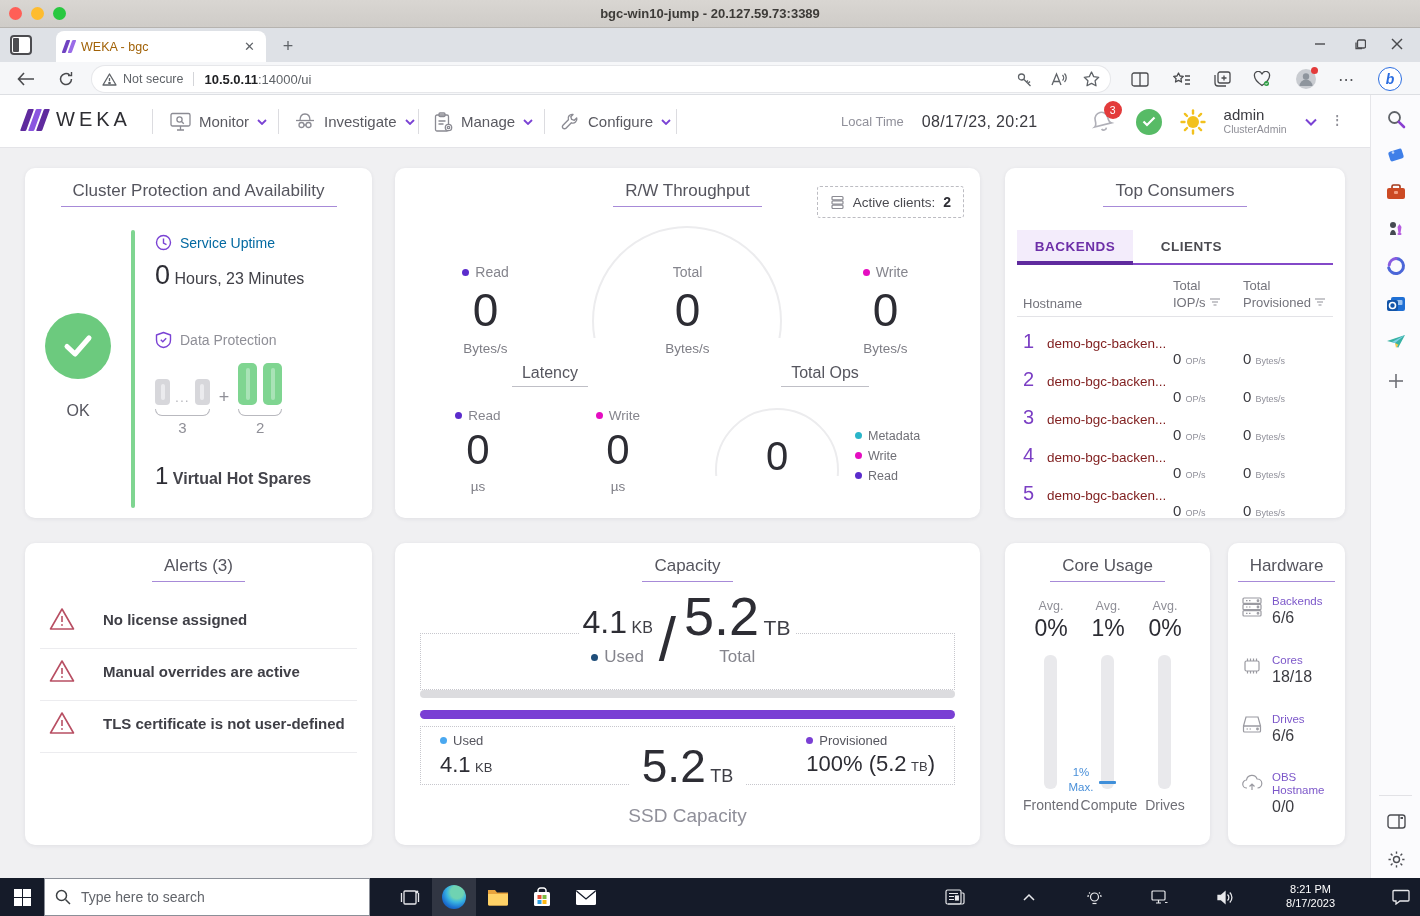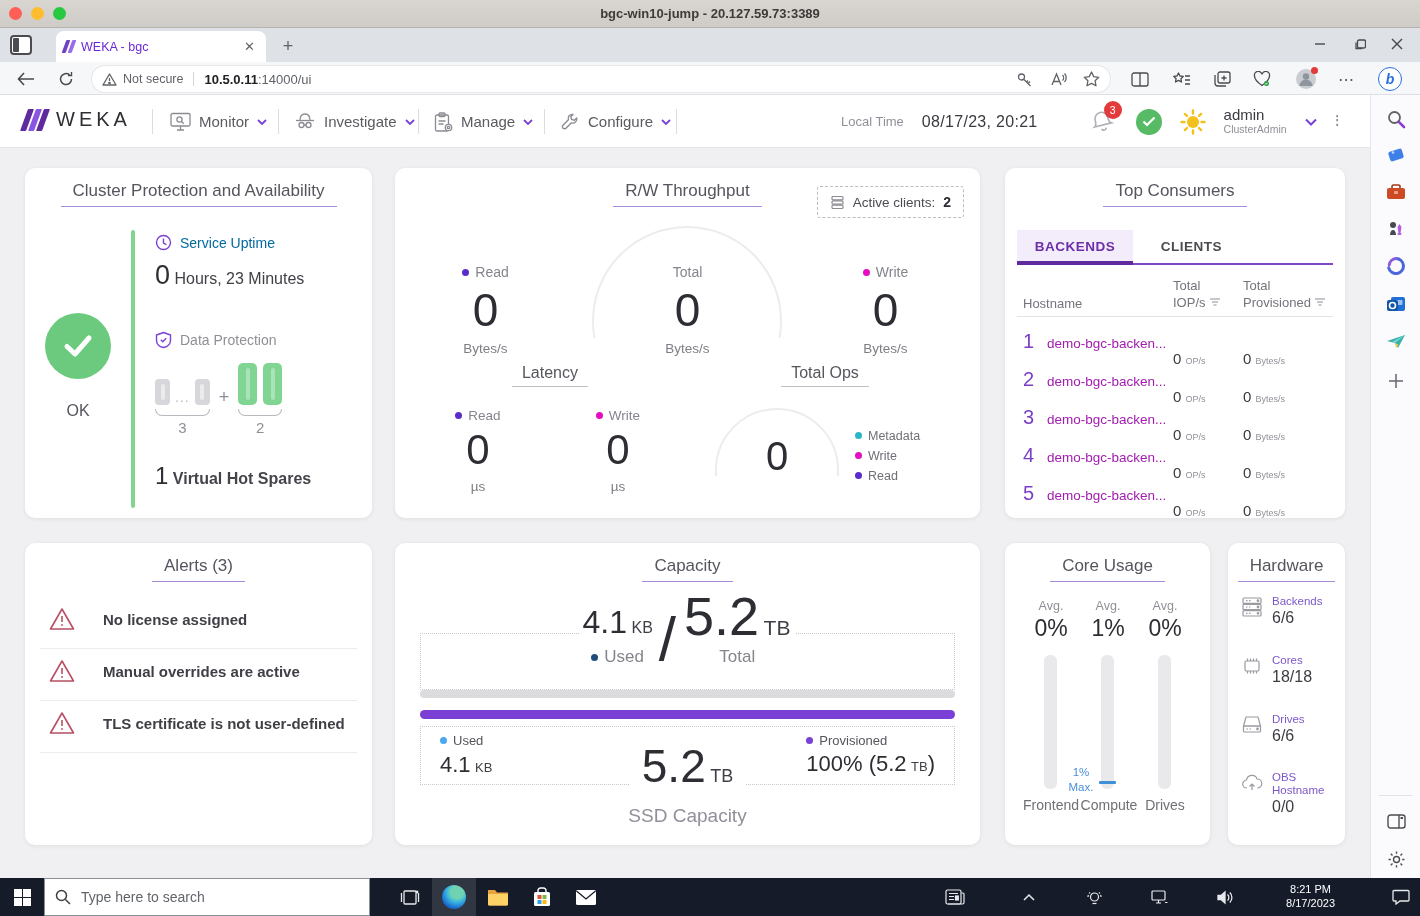--- a/index.html
+++ b/index.html
@@ -16,21 +16,21 @@
     font-size:13px; font-weight:bold; color:#3d3b38; }
 
   
   #tabstrip { position:absolute; left:0; top:28px; width:1420px; height:34px; background:#dee1e6; }
   #tab-actions { position:absolute; left:10px; top:7px; width:22px; height:20px; border:2px solid #4c4c50;
     border-radius:4px; background:#fff; }
   #tab-actions::after { content:""; position:absolute; left:1px; top:1px; width:6px; height:14px;
     background:#4c4c50; border-radius:1px; }
   #tab { position:absolute; left:56px; top:3px; width:210px; height:31px; background:#fff;
     border-radius:8px 8px 0 0; display:flex; align-items:center; padding:0 8px; }
-  #tab .tab-title { font-size:12.5px; color:#6d28d9; flex:1; margin-left:7px; }
+  #tab .tab-title { font-size:12.5px; color:#a16207; flex:1; margin-left:7px; }
   .weka-mark { display:inline-flex; gap:2px; transform:skewX(-20deg); }
   .weka-mark i { display:block; border-radius:1px; }
   .close-x { font-size:13px; color:#5f6368; padding:0 3px; }
   #newtab { position:absolute; left:278px; top:8px; font-size:18px; color:#5f6368; width:20px; text-align:center; }
   .winctl { position:absolute; top:3px; width:30px; height:26px; display:flex; align-items:center; justify-content:center; color:#494a4d; }
 
   
   #addressbar { position:absolute; left:0; top:62px; width:1420px; height:33px; background:#f6f7f9;
     border-bottom:1px solid #dddfe3; }
   .tool-ic { position:absolute; top:5px; width:24px; height:24px; display:flex; align-items:center; justify-content:center; color:#55565a; }
@@ -94,21 +94,21 @@
   .alert-text { font-size:15px; font-weight:bold; color:#3f3f46; }
   .alert-sep { position:absolute; left:15px; right:15px; height:1px; background:#ececef; }
 
   
   .dotted-box { position:absolute; border:1.5px dotted #c7c7cd; }
   .capbar { position:absolute; left:25px; right:25px; border-radius:5px; }
 
   
   .tc-row { position:absolute; left:0; right:0; height:38px; }
   .rank { position:absolute; left:18px; top:4px; font-size:20px; color:#7b3fc4; }
-  .hostname { position:absolute; left:42px; top:10px; font-size:13.5px; color:#a21caf; }
+  .hostname { position:absolute; left:42px; top:10px; font-size:13.5px; color:#7f1d1d; }
   .cellv { position:absolute; top:24px; font-size:15px; color:#3a3a40; }
   .cellu { font-size:9px; color:#90909a; }
   .th { font-size:13px; color:#74747c; }
 
   
   .hw-item { position:absolute; left:12px; right:4px; display:flex; gap:8px; align-items:flex-start; }
   .hw-label { font-size:11.5px; color:#7c57c9; line-height:1.15; }
   .hw-value { font-size:16px; color:#3c3c42; margin-top:1px; }
 
   

